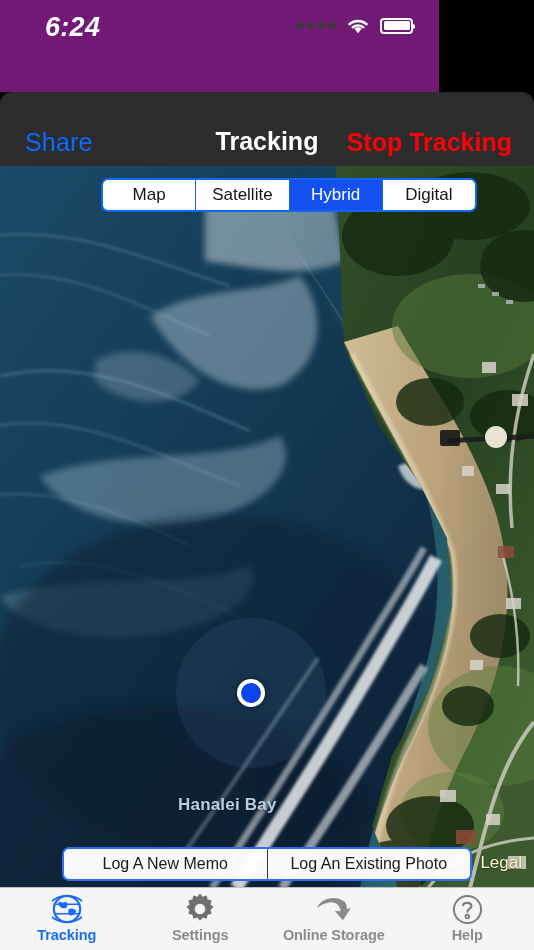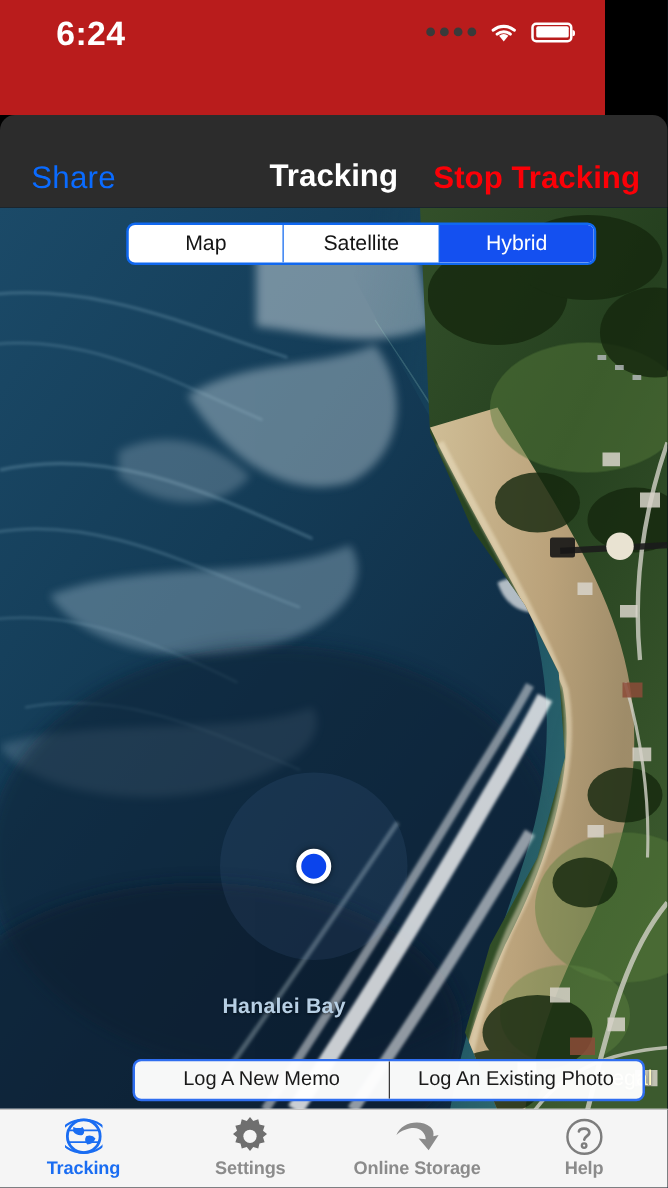--- a/index.html
+++ b/index.html
@@ -19,24 +19,25 @@
     width: 534px;
     height: 950px;
     background: #000;
     overflow: hidden;
   }
 
   
   .statusbar {
     position: absolute;
     top: 0; left: 0;
-    width: 484px;
+    width: 439px;
     height: 92px;
-    background: #b91c1c;
+    background: #701a75;
     z-index: 40;
+    font-style: italic;
   }
   .status-time {
     position: absolute;
     left: 45px;
     top: 12px;
     color: #fff;
     font-size: 27px;
     font-weight: bold;
     letter-spacing: 0.3px;
   }
@@ -208,21 +209,20 @@
     top: 847px;
     width: 410px;
     height: 34px;
     background: rgba(255,255,255,.97);
     border: 2px solid #2f6ef0;
     border-radius: 7px;
     box-sizing: border-box;
     display: flex;
     overflow: hidden;
     z-index: 25;
-    margin-left: 44px;
   }
   .logbtn {
     flex: 1;
     display: flex;
     align-items: center;
     justify-content: center;
     font-size: 16px;
     color: #1a1a1a;
     border-left: 1.5px solid #3a3a3a;
     box-sizing: border-box;
@@ -430,20 +430,21 @@
 
     <div class="lbl-bay">Hanalei Bay</div>
 
     <div class="lbl-legal">Legal</div>
   </div>
 
   <div class="segctl">
     <div class="seg">Map</div>
     <div class="seg">Satellite</div>
     <div class="seg active">Hybrid</div>
+    <div class="seg">Digital</div>
   </div>
 
   <div class="logbar">
     <div class="logbtn">Log A New Memo</div>
     <div class="logbtn">Log An Existing Photo</div>
   </div>
 
   <div class="statusbar">
     <div class="status-time">6:24</div>
     <div class="status-right">

